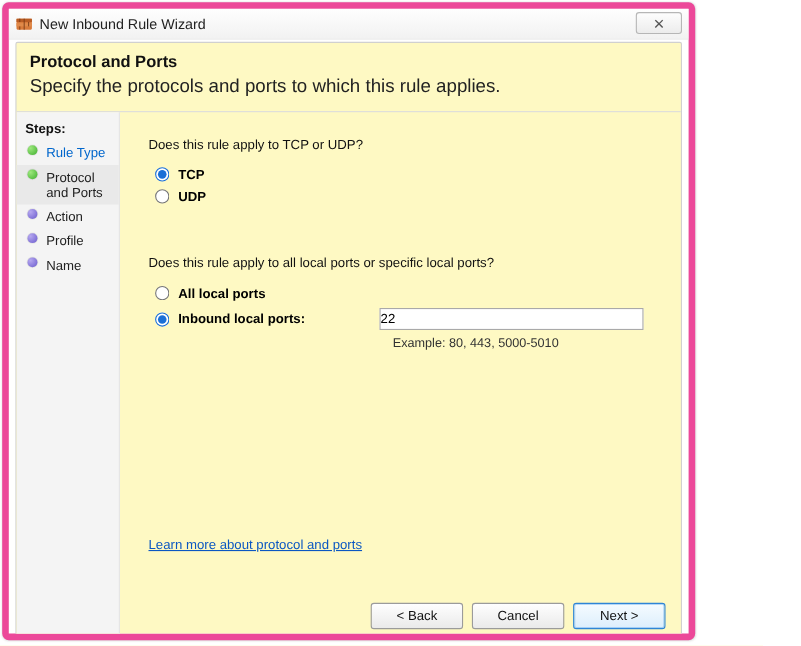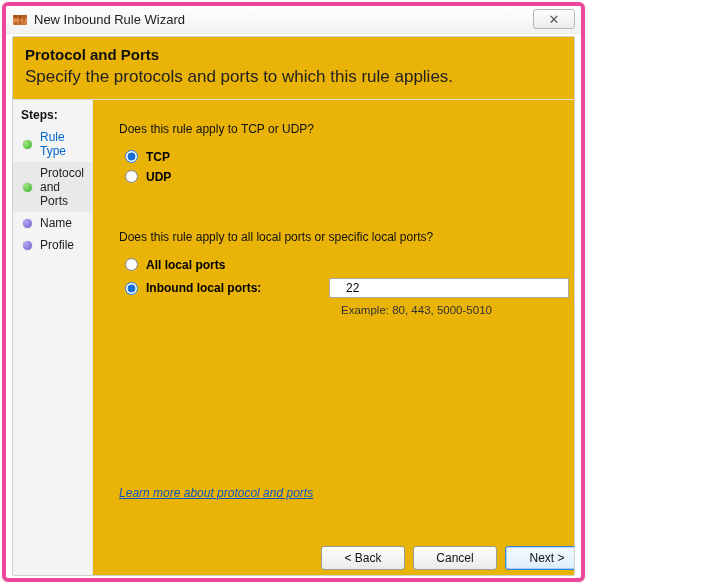--- a/index.html
+++ b/index.html
@@ -6,24 +6,24 @@
   body {
     font-family: "Segoe UI", Tahoma, sans-serif;
     font-size: 12px;
     background: #fff;
     width: 728px;
     height: 587px;
     overflow: hidden;
     position: relative;
   }
   .window {
-    width: 583px;
+    width: 630px;
     height: 580px;
     margin: 2px;
-    border: 4px solid #ec4899;
+    border: 6px solid #ec4899;
     border-radius: 6px;
     background: #fff;
     position: relative;
     overflow: hidden;
     box-shadow: 0 0 2px rgba(0,0,0,.15);
   }
   .titlebar {
     height: 28px;
     display: flex;
     align-items: center;
@@ -43,21 +43,21 @@
     background:linear-gradient(#fdfdfd,#ececec);
     display:flex;align-items:center;justify-content:center;
     font-size:13px;color:#555;
     cursor:pointer;
   }
   .inner {
     border:1px solid #d0d0d0;
     margin:2px 6px 3px 6px;
     height:540px;
     border-radius:2px;
-    background:#eab308;
+    background:#fef9c3;
     overflow:hidden;
   }
   .header {
     padding: 9px 12px 12px 12px;
     border-bottom: 1px solid #dcdcdc;
   }
   .header h1 { font-size:15px; font-weight:bold; color:#111; margin-bottom:4px;}
   .header p { font-size:17px; color:#222; }
   .body {
     display:flex;
@@ -69,21 +69,21 @@
     border-right:1px solid #e4e4e4;
     padding-top:4px;
   }
   .sidebar-title {
     font-weight:bold;
     font-size:12px;
     padding:4px 8px;
     color:#111;
   }
   .step-item {
-    display:flex; align-items:center;
+    display:flex; align-items:flex-start;
     padding: 4px 8px 4px 10px;
     font-size:12px;
     color:#222;
     cursor:default;
   }
   .step-item .bullet {
     width:9px;height:9px;border-radius:50%;
     margin-right:8px;
     background: radial-gradient(circle at 30% 30%, #b6a8f0, #6a5bcd);
     box-shadow: 0 0 1px rgba(0,0,0,.4);
@@ -97,27 +97,27 @@
     padding: 22px 26px 12px 26px;
     position:relative;
   }
   .question { font-size:12px; color:#111; margin-bottom:14px;}
   .radio-row { display:flex; align-items:flex-start; margin:4px 0 6px 6px; font-size:12px;}
   .radio-row input { margin-right:8px; accent-color:#1a6fd6;}
   .radio-row label { font-weight:bold; }
   .port-input {
     width:240px;
     border:1px solid #a9a9a9;
-    padding:2px 16px;
+    padding:2px 0;
     font-size:12px;
     margin-left:4px;
   }
   .port-example { font-size:11.5px; color:#333; margin-left:222px; margin-top:4px;}
   .spacer2 { height:40px; }
-  .learn-link { color:#0b57c2; text-decoration:underline; font-size:12px; cursor:pointer; position:absolute; bottom:80px; left:26px;font-style:italic;}
+  .learn-link { color:#0b57c2; text-decoration:underline; font-size:12px; cursor:pointer; position:absolute; bottom:80px; left:26px;}
   .footer {
     position:absolute;
     bottom:10px; right:14px;
     display:flex;
     gap:8px;
     justify-content:space-between;
   }
   .btn {
     width:84px;height:24px;
     border:1px solid #9b9b9b;
@@ -164,25 +164,29 @@
         <div class="step-item done link">
           <span class="bullet"></span>
           <span>Rule Type</span>
         </div>
         <div class="step-item done active">
           <span class="bullet"></span>
           <span>Protocol and Ports</span>
         </div>
         <div class="step-item">
           <span class="bullet"></span>
+          <span>Action</span>
+        </div>
+        <div class="step-item">
+          <span class="bullet"></span>
+          <span>Profile</span>
+        </div>
+        <div class="step-item">
+          <span class="bullet"></span>
           <span>Name</span>
-        </div>
-        <div class="step-item">
-          <span class="bullet"></span>
-          <span>Profile</span>
         </div>
       </div>
 
       <div class="main">
         <div class="question">Does this rule apply to TCP or UDP?</div>
 
         <div class="radio-row">
           <input type="radio" name="proto" checked="" style="">
           <label>TCP</label>
         </div>

